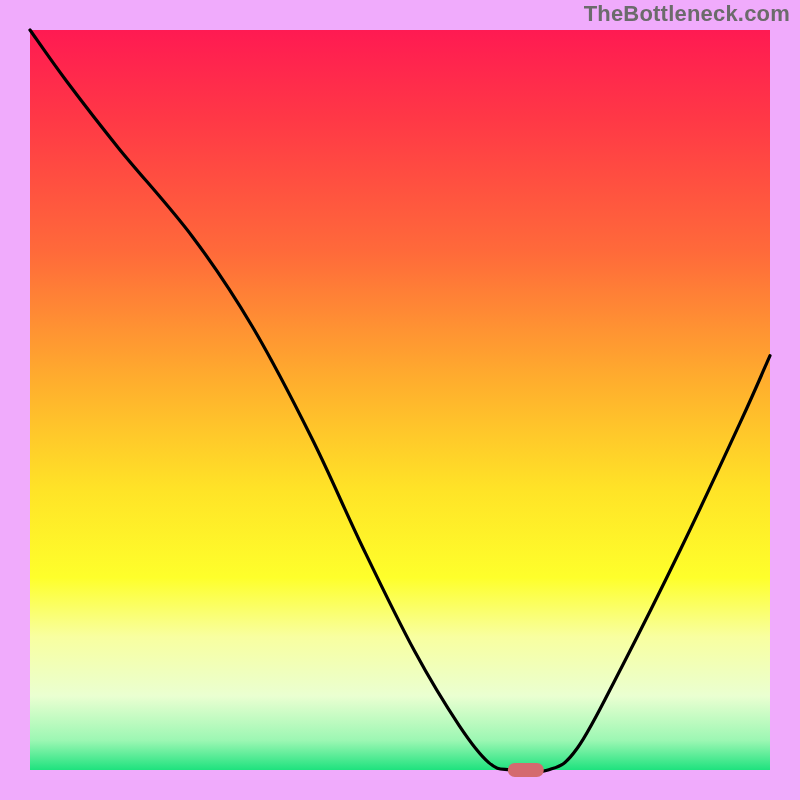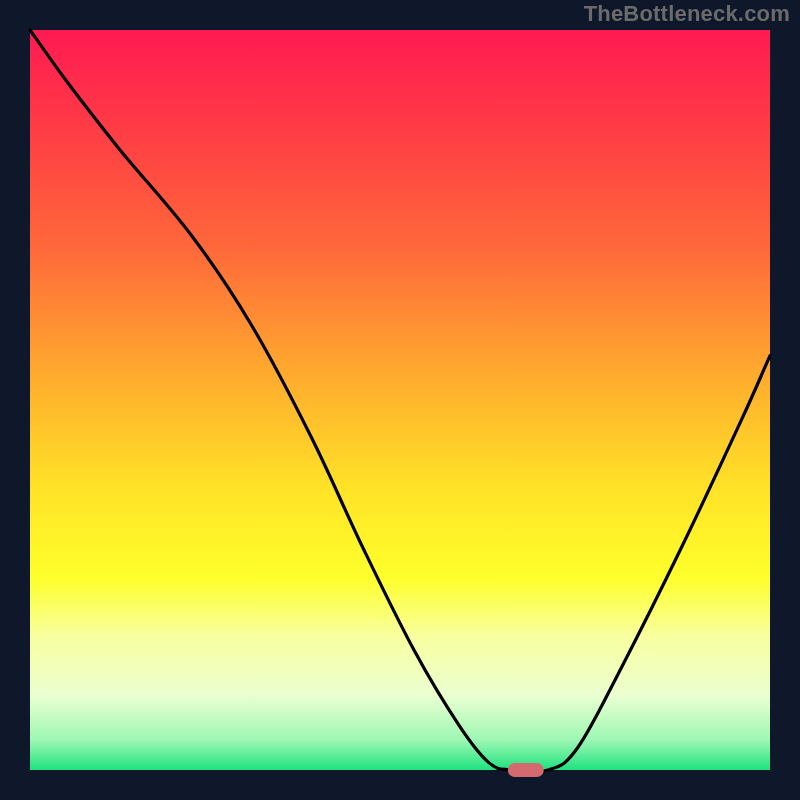--- a/index.html
+++ b/index.html
@@ -7,21 +7,21 @@
     padding: 0;
     width: 800px;
     height: 800px;
     background: #000;
     overflow: hidden;
   }
   .frame {
     position: relative;
     width: 800px;
     height: 800px;
-    background: #0f172a;
+    background: #f0abfc;
   }
   svg {
     position: absolute;
     top: 0;
     left: 0;
   }
   .attribution {
     position: absolute;
     top: 1px;
     right: 10px;

